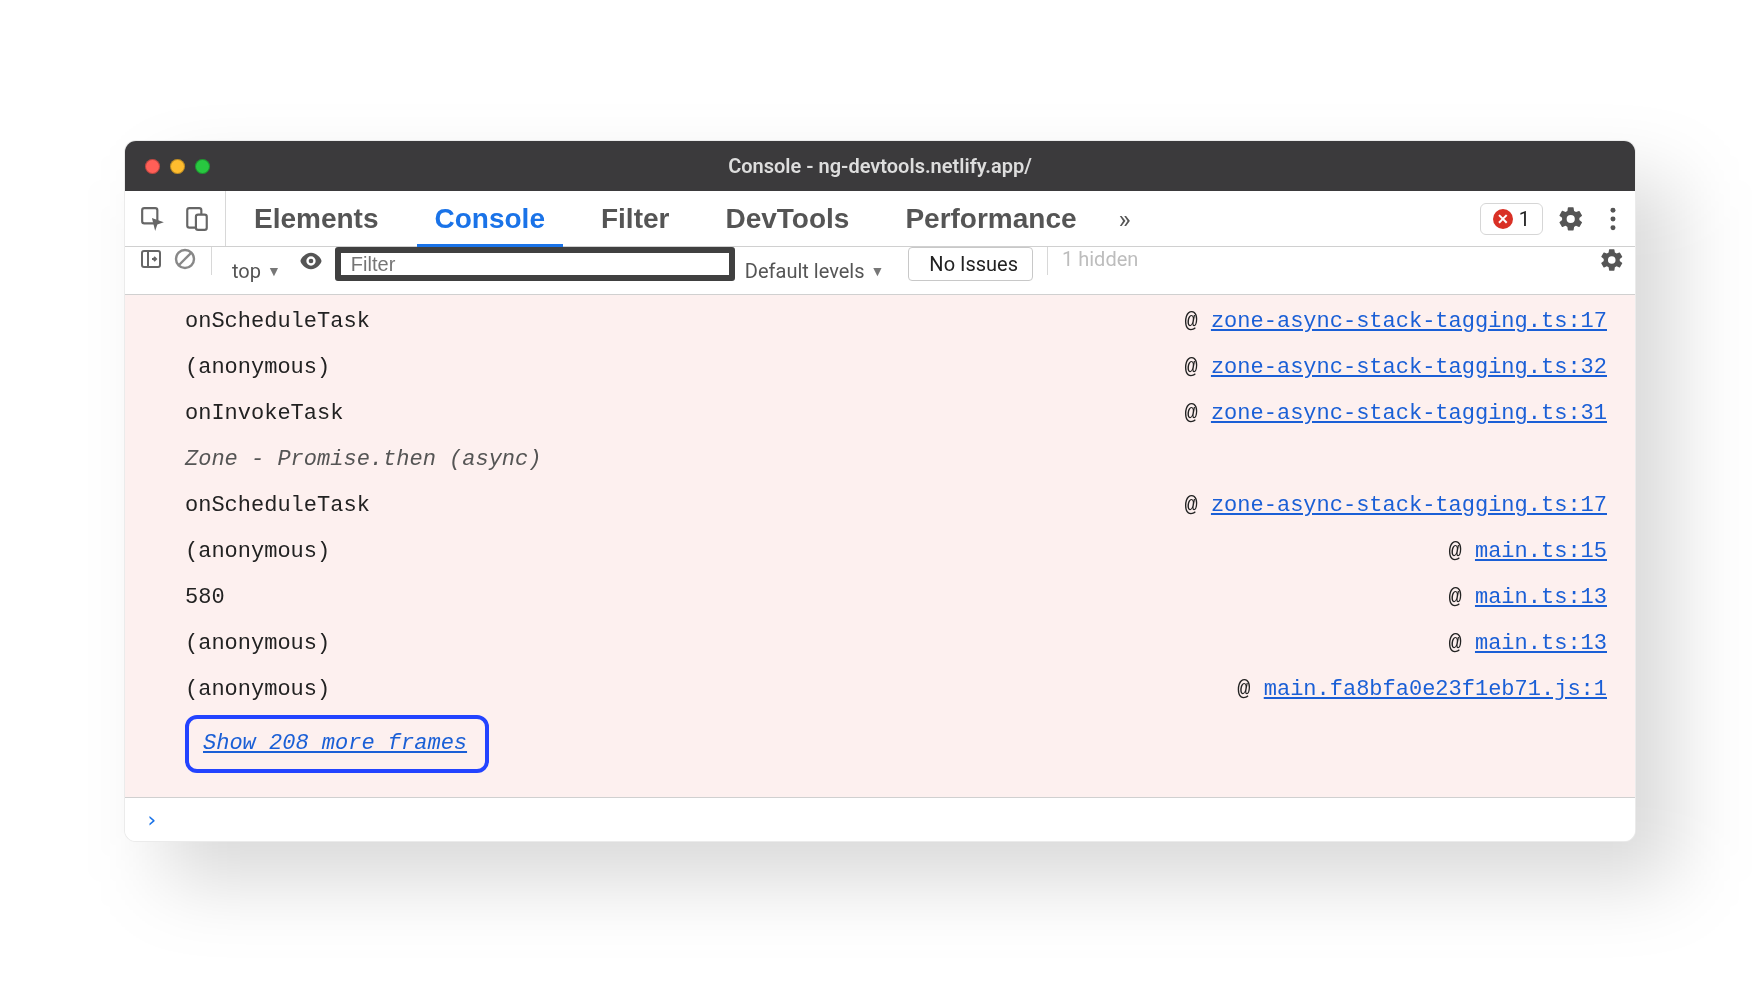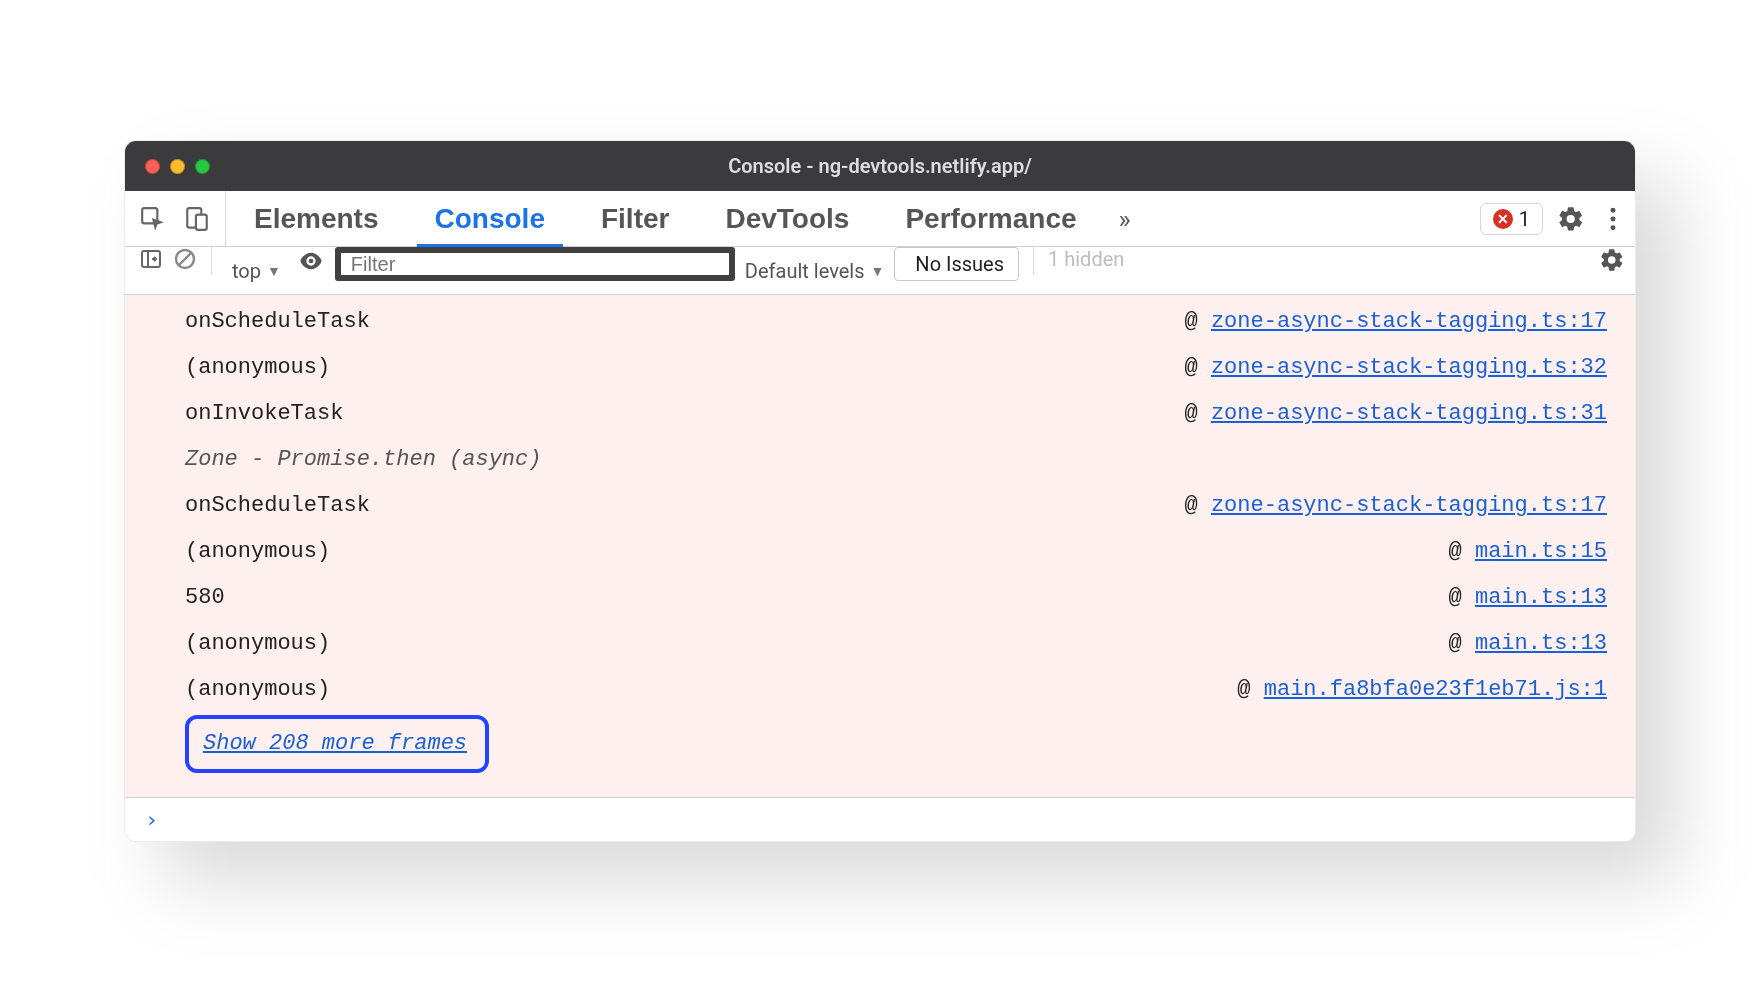--- a/index.html
+++ b/index.html
@@ -259,21 +259,21 @@
         <svg width="28" height="28" viewBox="0 0 24 24">
             <path fill="#555" d="M12 5c-5 0-9 5-9 7s4 7 9 7 9-5 9-7-4-7-9-7zm0 11a4 4 0 1 1 4-4 4 4 0 0 1-4 4z"></path>
             <circle cx="12" cy="12" r="2" fill="#555"></circle>
           </svg>
       </span>
       <input class="filter" placeholder="Filter" style="">
       <div class="levels" style="margin-left:0;">
         <span>Default levels</span>
         <span class="tri">▼</span>
       </div>
-      <div class="noiss" style="padding-left:20px;">
+      <div class="noiss" style="margin-left:14px;padding-left:20px;">
         <span>No Issues</span>
       </div>
       <div class="sep"></div>
       <span class="hidden">1 hidden</span>
       <span class="iconbtn" style="margin-left:auto;">
         <svg width="26" height="26" viewBox="0 0 24 24">
             <path fill="#555" d="M19.14,12.94a7,7,0,0,0,.05-.94,7,7,0,0,0-.05-.94l2.11-1.65a.5.5,0,0,0,.12-.64l-2-3.46a.5.5,0,0,0-.61-.22l-2.49,1a7,7,0,0,0-1.63-.94l-.38-2.65A.5.5,0,0,0,13.77,2H9.77a.5.5,0,0,0-.49.42L8.9,5.07a7,7,0,0,0-1.63.94l-2.49-1a.5.5,0,0,0-.61.22l-2,3.46a.5.5,0,0,0,.12.64L4.4,11a7,7,0,0,0-.05.94,7,7,0,0,0,.05.94L2.29,14.53a.5.5,0,0,0-.12.64l2,3.46a.5.5,0,0,0,.61.22l2.49-1a7,7,0,0,0,1.63.94l.38,2.65a.5.5,0,0,0,.49.42h4a.5.5,0,0,0,.49-.42l.38-2.65a7,7,0,0,0,1.63-.94l2.49,1a.5.5,0,0,0,.61-.22l2-3.46a.5.5,0,0,0-.12-.64ZM11.77,15.5A3.5,3.5,0,1,1,15.27,12,3.5,3.5,0,0,1,11.77,15.5Z"></path>
           </svg>
       </span>
     </div>

